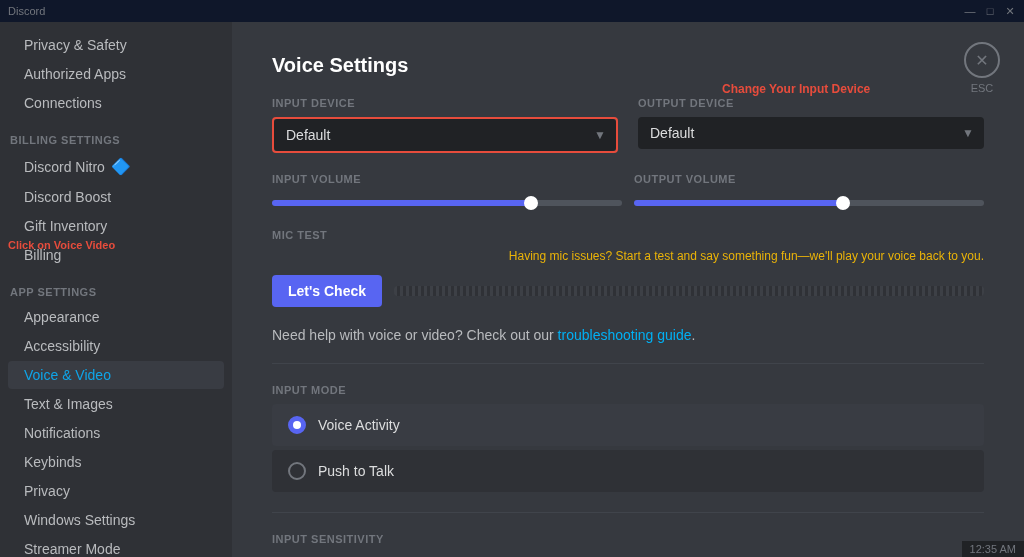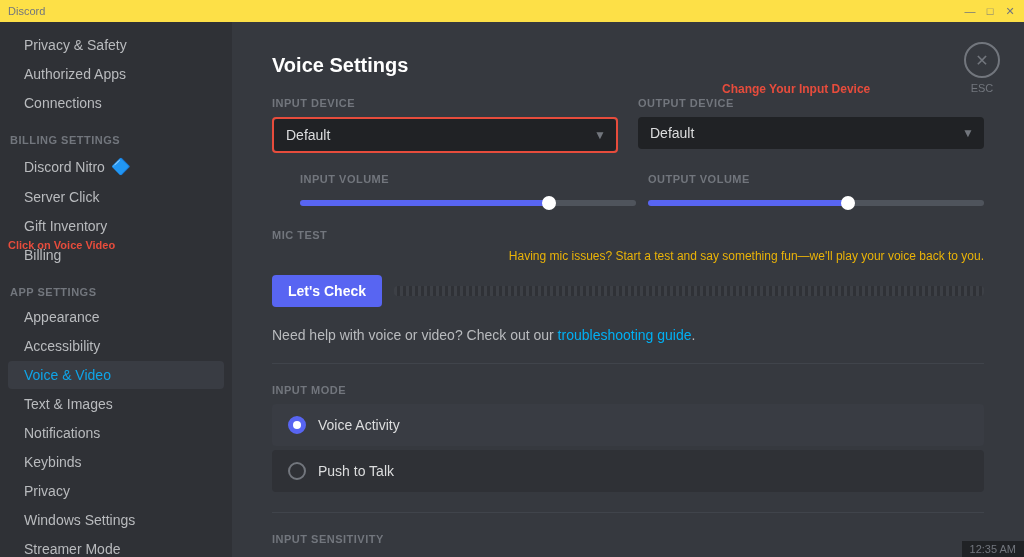--- a/index.html
+++ b/index.html
@@ -9,21 +9,21 @@
       overflow: hidden;
       font-family: 'Segoe UI', sans-serif;
       background: #2c2f33;
       color: #dcddde;
       font-size: 14px;
     }
 
     
     .titlebar {
       height: 22px;
-      background: #fde047;
+      background: #0f172a;
       display: flex;
       align-items: center;
       justify-content: space-between;
       padding: 0 8px;
       user-select: none;
     }
     .titlebar-title {
       font-size: 11px;
       color: #72767d;
     }
@@ -198,21 +198,20 @@
       font-size: 12px;
       font-weight: 600;
       pointer-events: none;
     }
 
     
     .volume-row {
       display: flex;
       gap: 12px;
       margin-bottom: 20px;
-      margin-left: 28px;
     }
     .volume-col {
       flex: 1;
     }
 
     
     .slider-container {
       margin-top: 8px;
     }
     input[type=range] {
@@ -396,21 +395,21 @@
       </div>
     </div>
 
     <div>
       <div class="sidebar-section-header">Billing Settings</div>
       <div class="sidebar-item">
         <span>Discord Nitro</span>
         <span class="nitro-icon">🔷</span>
       </div>
       <div class="sidebar-item">
-        <span>Server Click</span>
+        <span>Discord Boost</span>
       </div>
       <div class="sidebar-item">
         <span>Gift Inventory</span>
       </div>
       <div class="sidebar-item">
         <span>Billing</span>
       </div>
     </div>
 
     <div>

